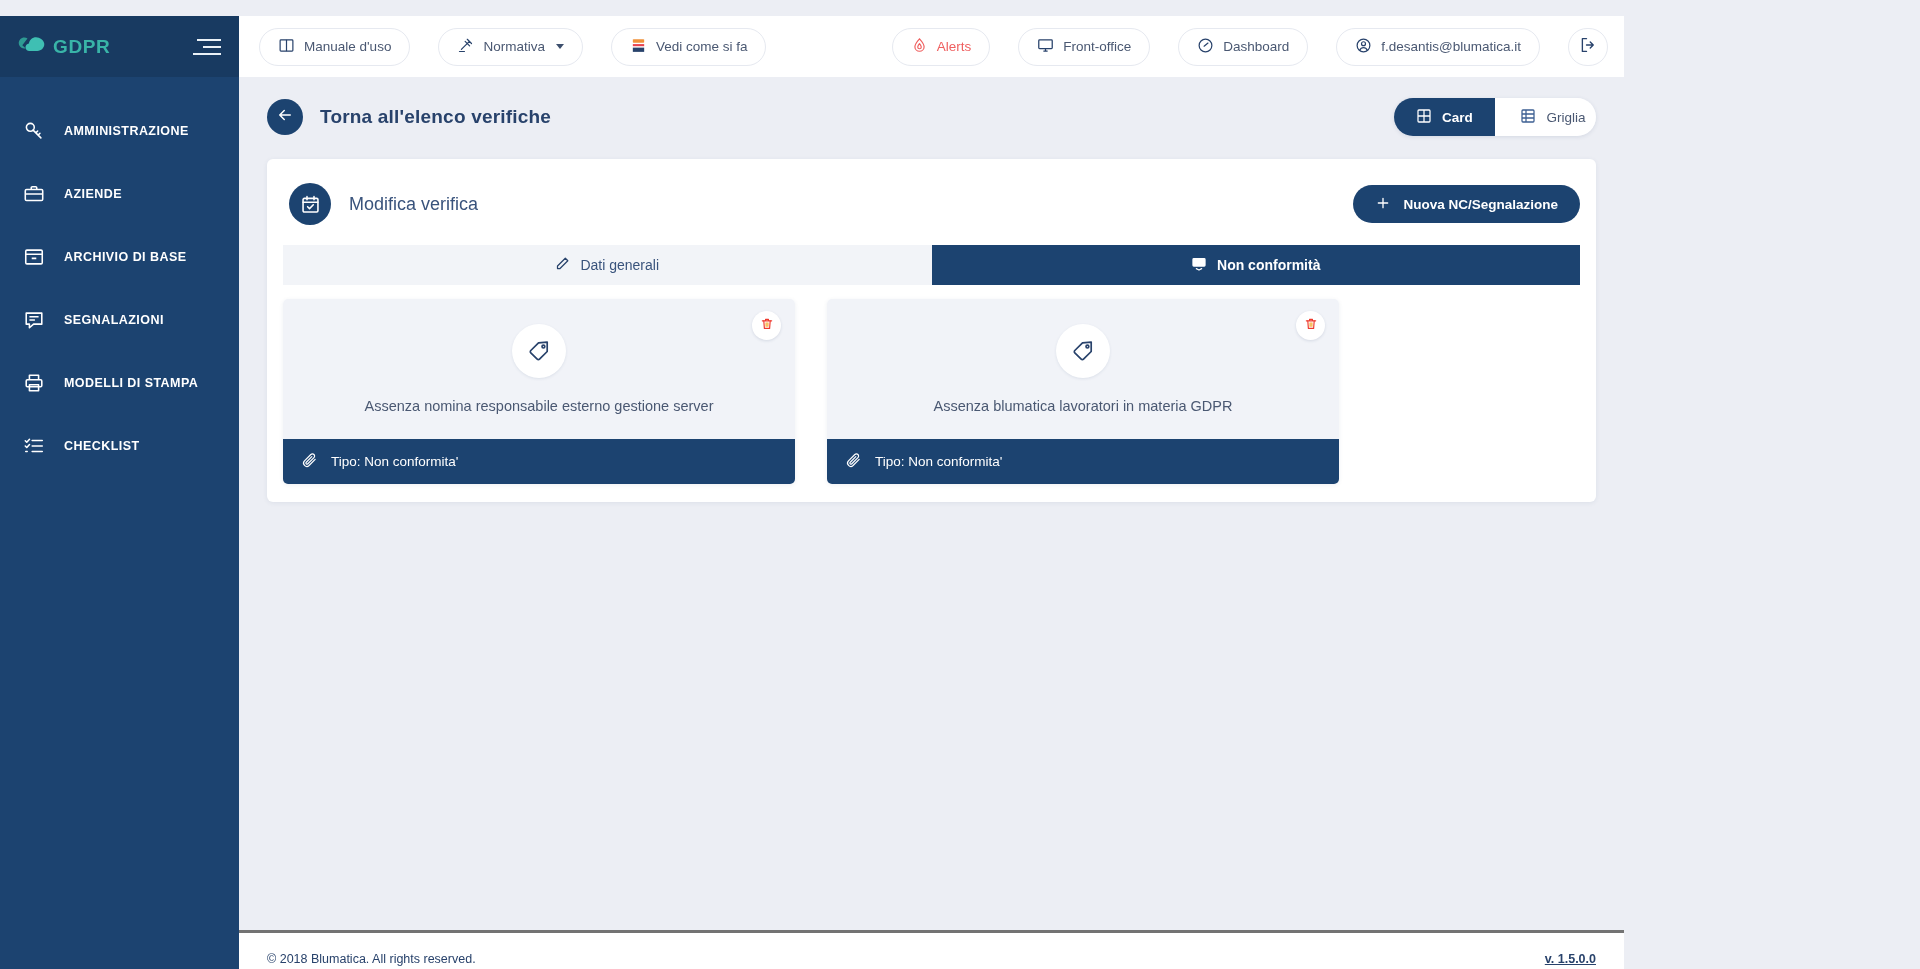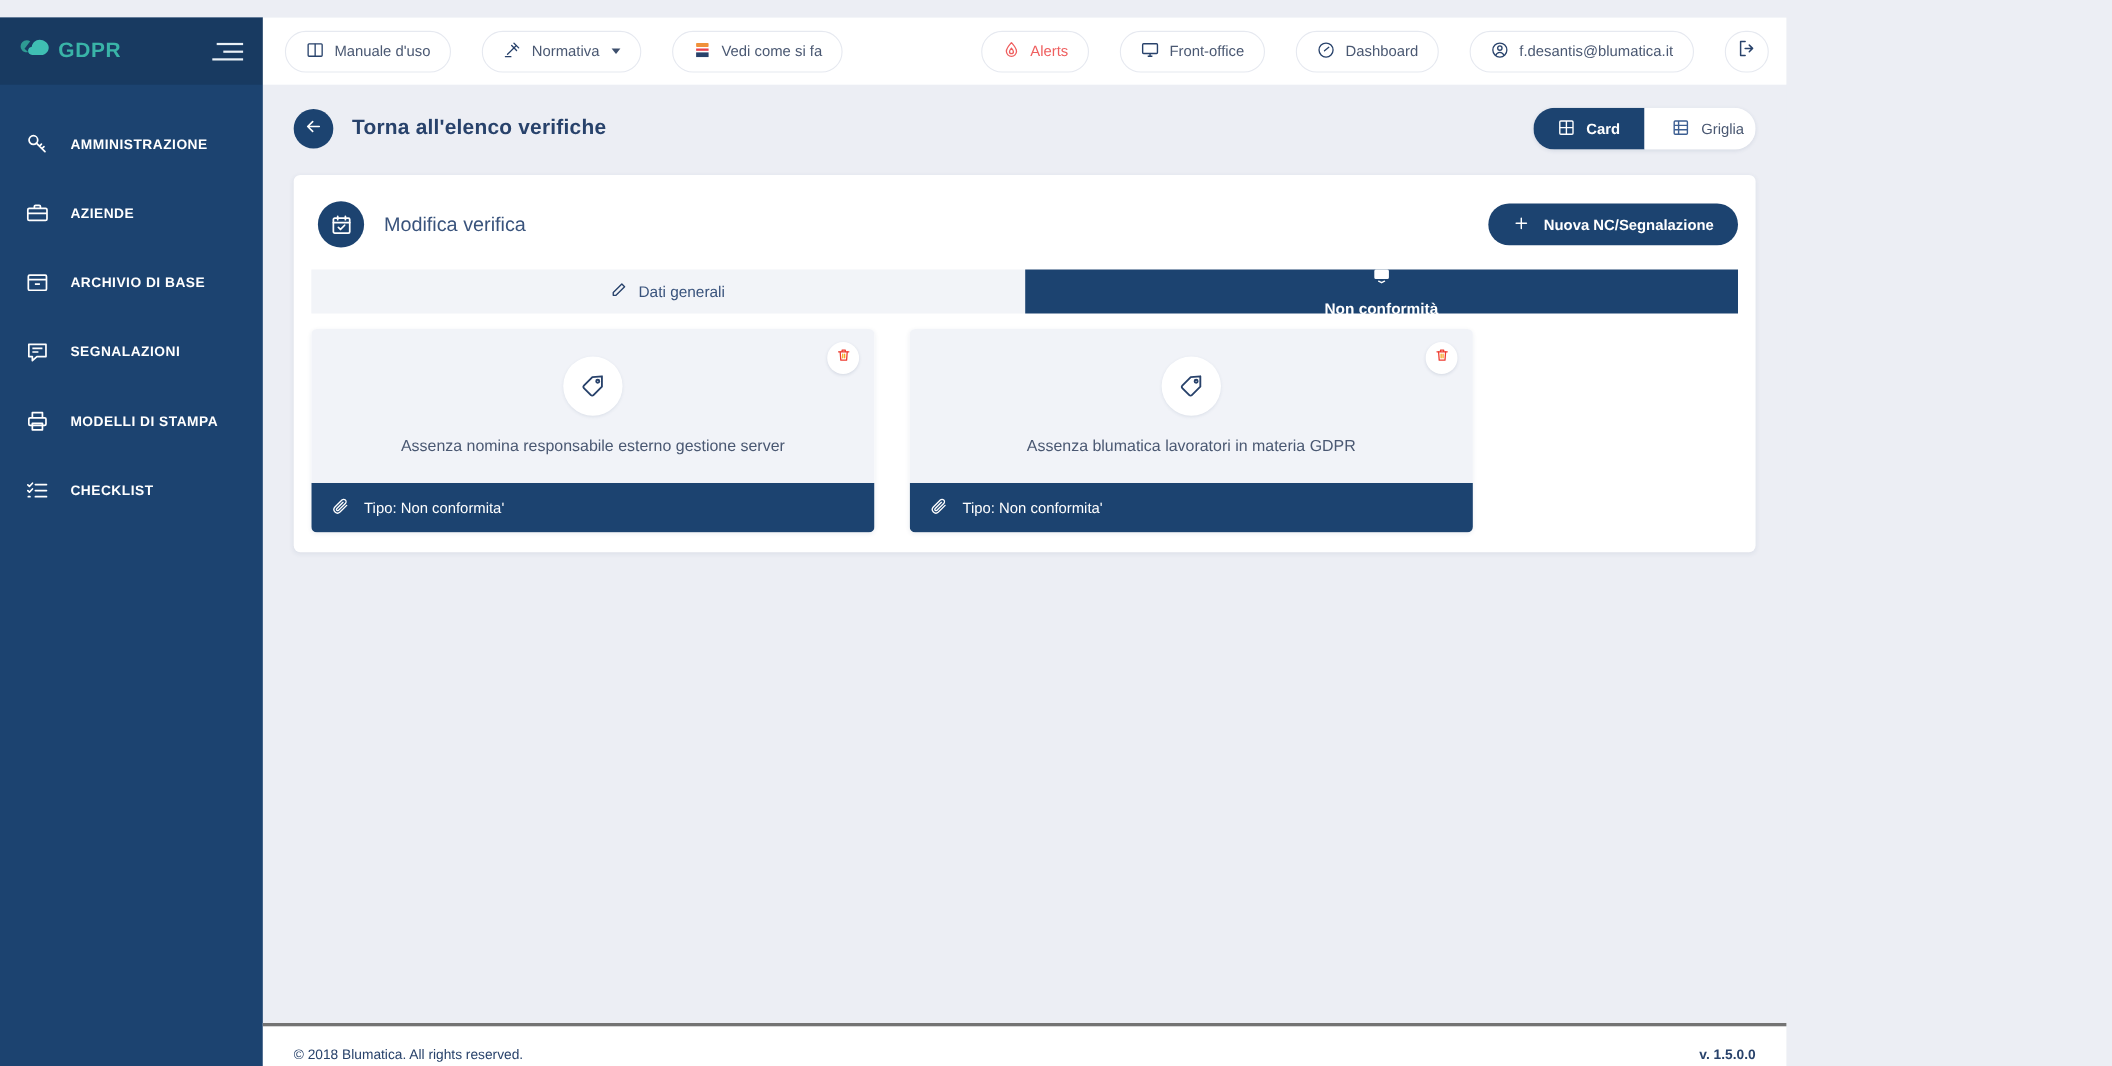--- a/index.html
+++ b/index.html
@@ -112,21 +112,21 @@
     cursor: pointer; border: none;
   }
 
   
   .tabs { display: flex; }
   .tab {
     flex: 1; height: 40px; display: flex; align-items: center; justify-content: center;
     gap: 10px; font-size: 14px; cursor: pointer;
   }
   .tab.inactive { background: #f2f4f8; color: #39537c; }
-  .tab.active { background: #1c4370; color: #fff; font-weight: bold; flex-direction: column; }
+  .tab.active { background: #1c4370; color: #fff; font-weight: bold; }
 
   
   .cards { display: flex; gap: 32px; padding: 14px 0 0 0; }
   .nc-card {
     width: 512px; border-radius: 5px; overflow: hidden; position: relative;
     box-shadow: 0 1px 4px rgba(40,66,107,.08);
   }
   .nc-body {
     background: #f1f3f8; height: 140px;
     display: flex; flex-direction: column; align-items: center; justify-content: center;
@@ -148,21 +148,21 @@
     background: #1c4370; height: 45px; display: flex; align-items: center;
     gap: 13px; padding: 0 18px; color: #fff; font-size: 13.5px;
   }
 
   
   .footer {
     margin-top: auto; height: 55px; background: #fff;
     display: flex; align-items: center; padding: 0 28px;
     font-size: 12.5px; color: #28426b; border-top: 3px solid #737373;
   }
-  .footer-version { margin-left: auto; font-weight: bold; }
+  .footer-version { margin-left: auto; font-weight: bold; text-decoration: underline; }
 </style>
 </head>
 <body>
 
 <div class="app">
 
   <aside class="sidebar">
     <div class="brand-row">
       <div class="brand-logo">
         <span>

